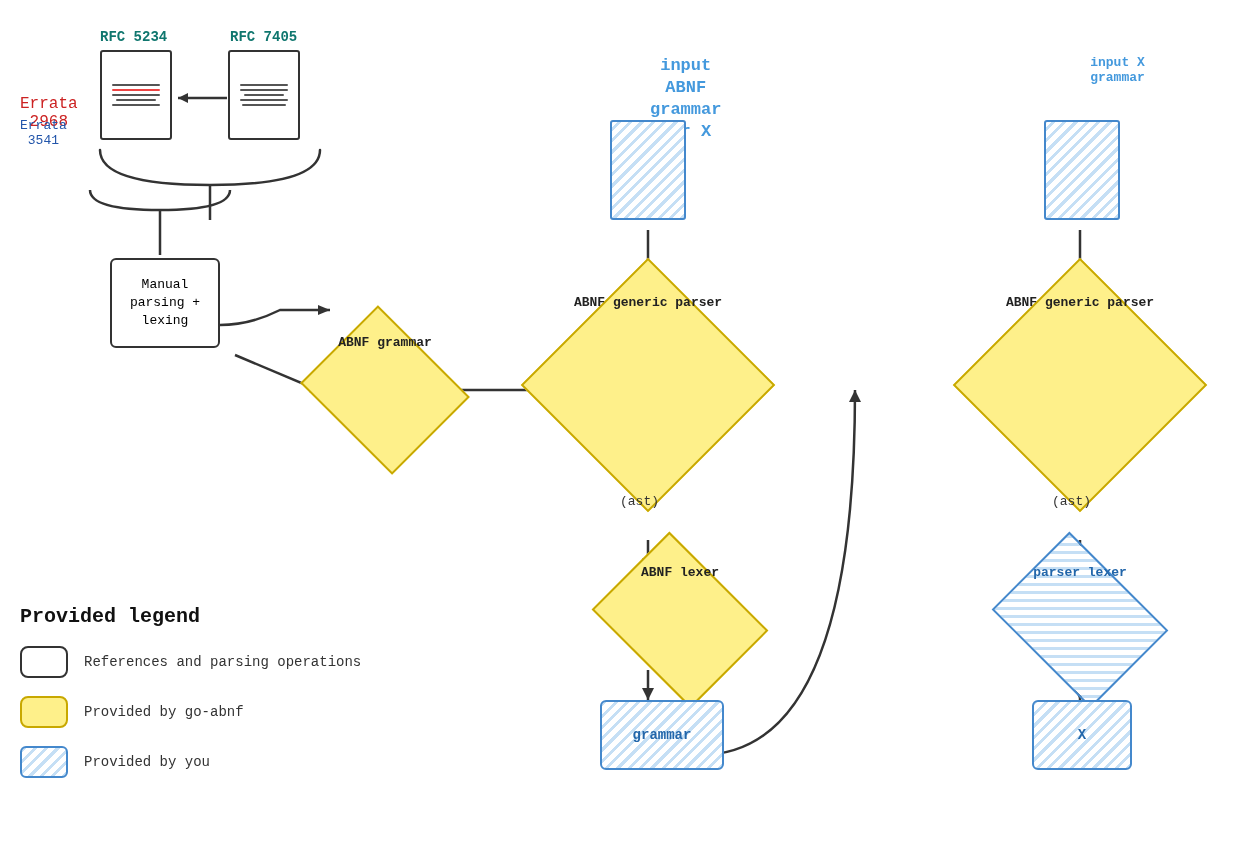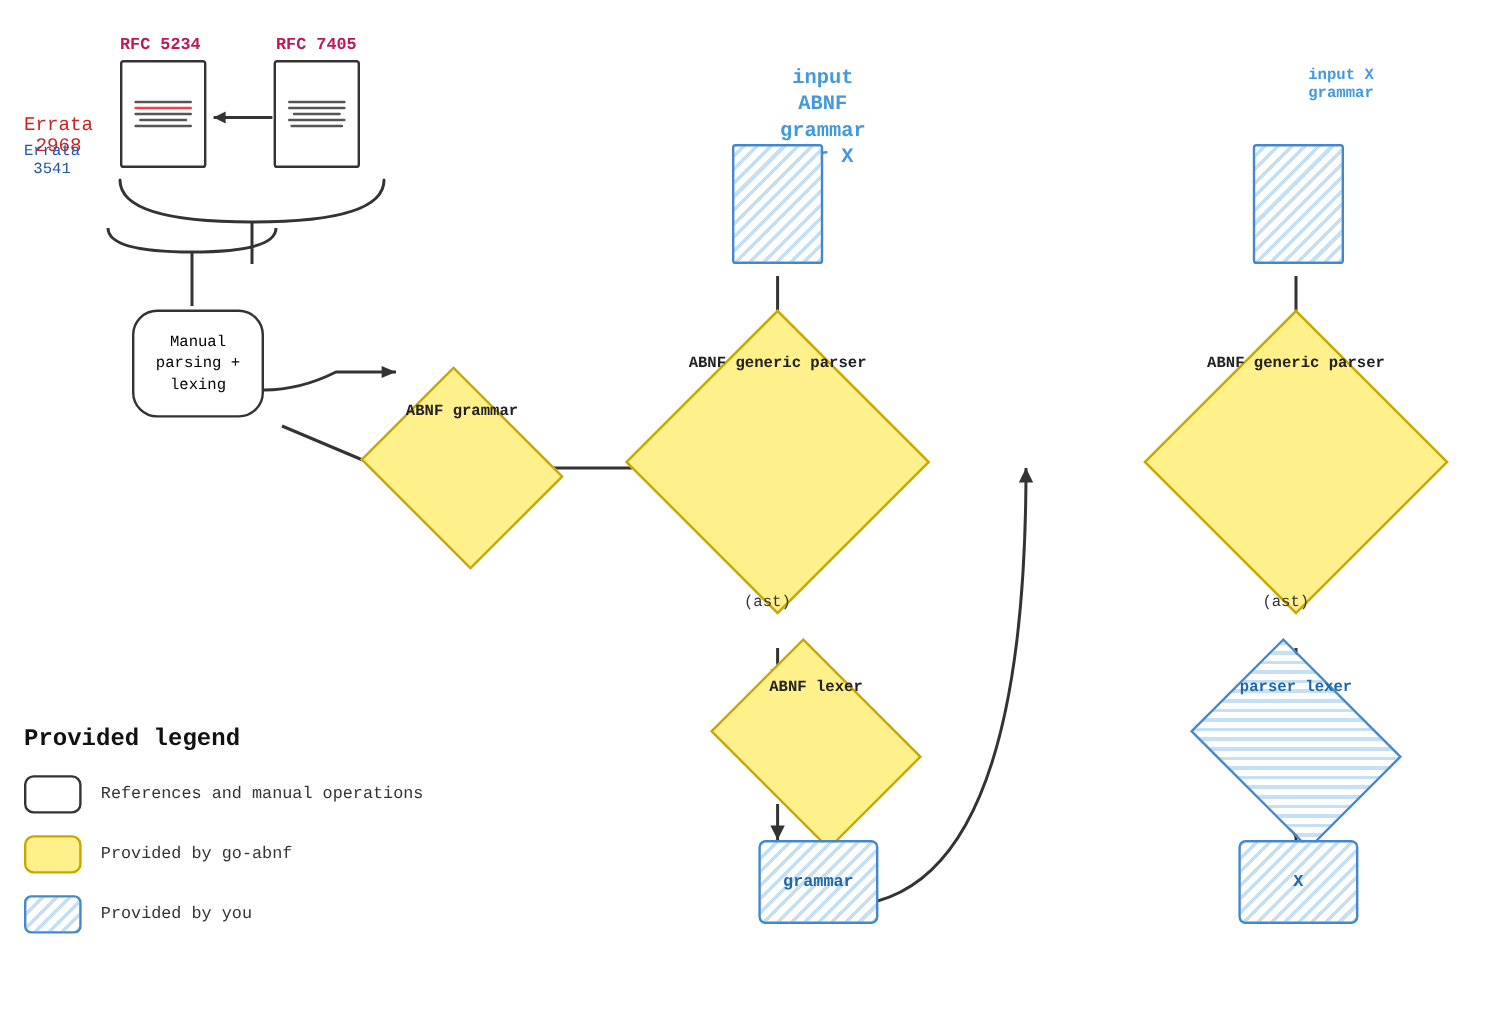--- a/index.html
+++ b/index.html
@@ -87,21 +87,21 @@
       font-weight: bold;
       line-height: 1.3;
       color: #222;
       font-family: 'Courier New', Courier, monospace;
     }
     .diamond-blue .diamond-label { color: #2266aa; }
     
     .rect-plain {
       position: absolute;
       border: 2px solid #333;
-      border-radius: 21px;
+      border-radius: 6px;
       background: #fff;
       display: flex;
       align-items: center;
       justify-content: center;
       text-align: center;
       font-size: 13px;
       font-family: 'Courier New', Courier, monospace;
       line-height: 1.4;
     }
     .rect-blue {
@@ -122,21 +122,21 @@
       font-size: 14px;
       font-weight: bold;
       font-family: 'Courier New', Courier, monospace;
       color: #2266aa;
     }
     
     .label {
       position: absolute;
       font-family: 'Courier New', Courier, monospace;
       font-size: 13px;
-      color: #be185d;
+      color: #0f766e;
       text-align: center;
     }
     .label-blue {
       color: #4499dd;
       font-weight: bold;
     }
     .label-red { color: #cc2222; }
     .label-darkblue { color: #2255aa; }
     
     .legend {
@@ -312,21 +312,21 @@
     <span>(ast)</span>
     
   </div>
 
   <div class="diamond diamond-yellow" style="left:610px; top:565px; width:140px; height:110px;">
     <div class="diamond-inner"></div>
     <span class="diamond-label">ABNF
 lexer</span>
   </div>
 
-  <div class="rect-blue" style="left:632px; top:700px; width:100px; height:70px;justify-content:center;">
+  <div class="rect-blue" style="left:600px; top:700px; width:124px; height:70px;justify-content:center;">
     <span>grammar</span>
   </div>
 
   <div class="diamond diamond-yellow" style="left:990px; top:295px; width:180px; height:180px;">
     <div class="diamond-inner"></div>
     <span class="diamond-label">ABNF
 generic
 parser</span>
   </div>
 
@@ -341,21 +341,21 @@
   </div>
 
   <div class="rect-blue" style="left:1032px; top:700px; width:100px; height:70px;">
     <span>X</span>
   </div>
 
   <div class="legend">
     <div class="legend-title">Provided legend</div>
     <div class="legend-item">
       <div class="legend-box-plain"></div>
-      <span>References and manual operations</span>
+      <span>References and parsing operations</span>
     </div>
     <div class="legend-item">
       <div class="legend-box-yellow"></div>
       <span>Provided by go-abnf</span>
     </div>
     <div class="legend-item">
       <div class="legend-box-blue"></div>
       <span>Provided by you</span>
     </div>
   </div>

